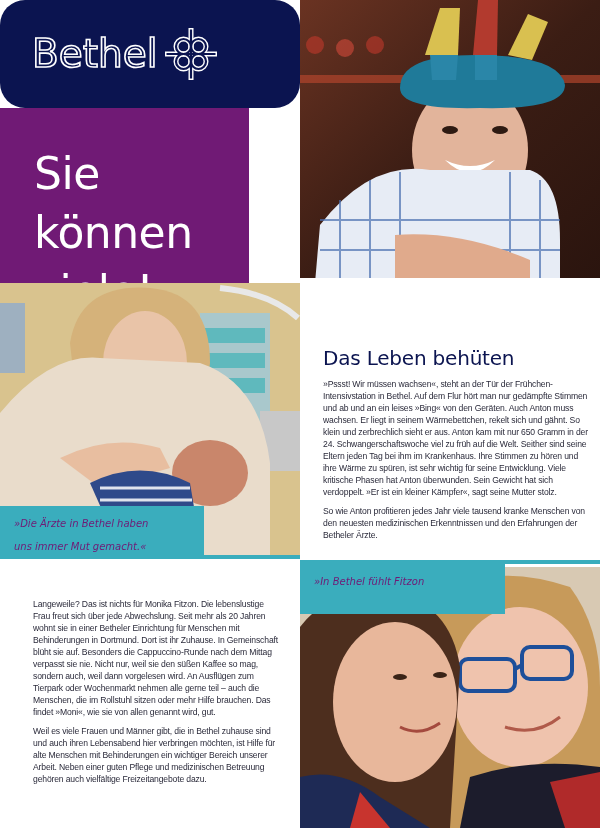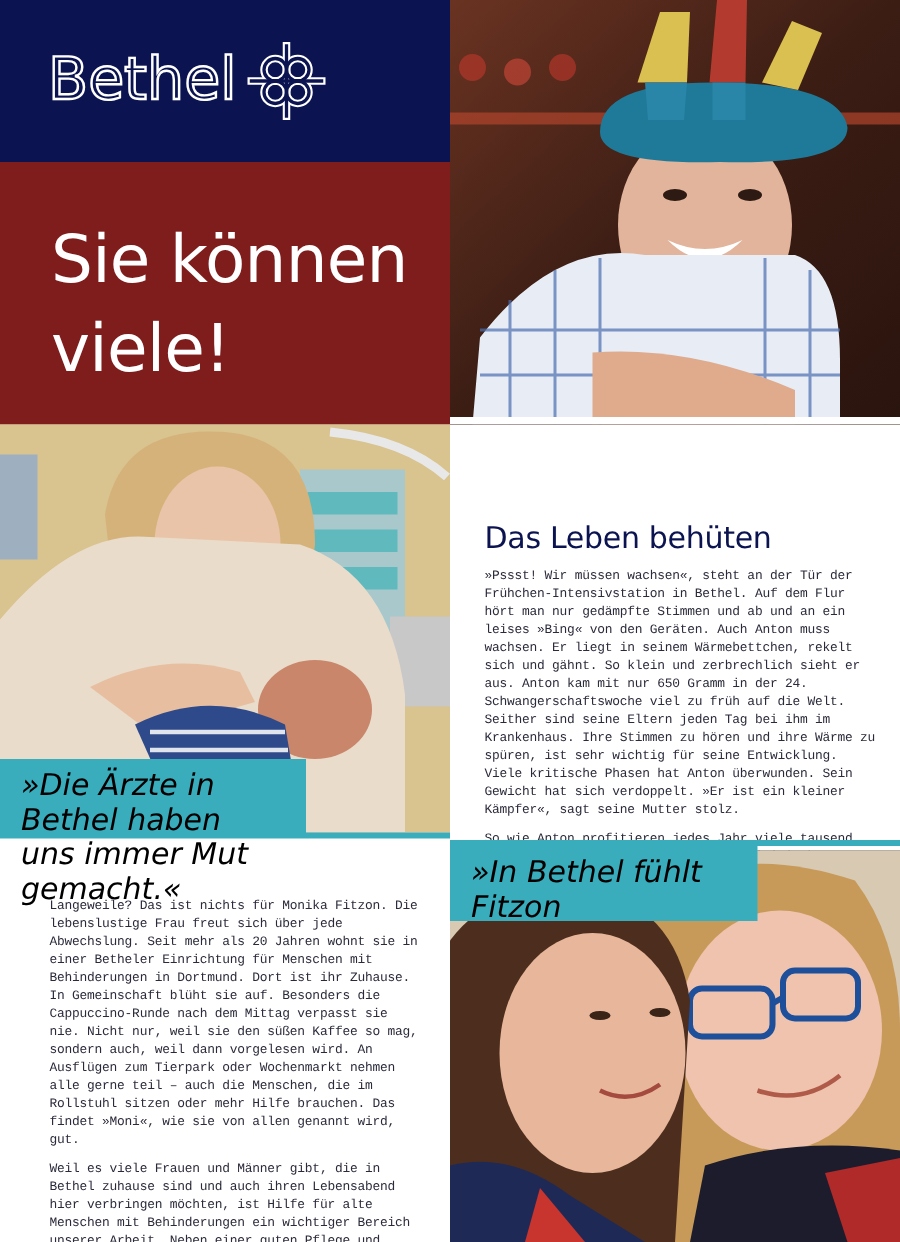--- a/index.html
+++ b/index.html
@@ -2,62 +2,62 @@
 <html><head>
 <meta charset="utf-8">
 <style>
   * { box-sizing: border-box; margin: 0; padding: 0; }
   html, body { width: 600px; height: 828px; overflow: hidden; background: #ffffff; }
   body { font-family: "DejaVu Sans", "Liberation Sans", sans-serif; position: relative; }
 
   .abs { position: absolute; }
 
   
-  .logo-block { left: 0; top: 0; width: 300px; height: 108px; background: #0b1450; }
+  .logo-block { left: 0; top: 0; width: 300px; height: 108px; background: #0b1450; border-radius: 25px; }
   .logo-text {
     position: absolute; left: 32px; top: 34px;
     font-family: "DejaVu Sans", sans-serif; font-size: 39px; font-weight: normal;
     color: transparent; -webkit-text-stroke: 1.6px #ffffff; letter-spacing: 0px; line-height: 1;
   }
   .logo-mark { position: absolute; left: 164px; top: 27px; width: 54px; height: 54px; }
 
   
-  .title-block { left: 0; top: 108px; width: 300px; height: 175px; background: #7f1d1d; padding-left: 46px; }
+  .title-block { left: 0; top: 108px; width: 249px; height: 175px; background: #701a75; padding-left: 46px; }
   .title-text {
     position: absolute; left: 34px; top: 36px;
     color: #ffffff; font-size: 44px; line-height: 59px; font-weight: normal;
     font-family: "DejaVu Sans", sans-serif; letter-spacing: -0.5px;
   }
 
   
   .photo { overflow: hidden; }
   .photo svg { display: block; }
 
   .photo-boy { left: 300px; top: 0; width: 300px; height: 283px; background: #4a2a1d; }
   .photo-mother { left: 0; top: 283px; width: 300px; height: 272px; background: #c9a878; }
   .photo-women { left: 300px; top: 567px; width: 300px; height: 261px; background: #6b5a48; }
 
   
   .quote {
-    background: #3aadbd; color: #000000; font-style: italic;
-    font-family: "DejaVu Sans", sans-serif; font-size: 20px; line-height: 23px;
+    background: #3aadbd; color: #701a75; font-style: italic;
+    font-family: "DejaVu Sans", sans-serif; font-size: 10px; line-height: 23px;
     padding: 6px 0 0 14px;
   }
   .quote-1 { left: 0; top: 506px; width: 204px; height: 52px; }
   .quote-2 { left: 300px; top: 564px; width: 205px; height: 50px; }
 
   .teal-line { background: #3aadbd; }
 
   
   .heading {
     color: #0b1450; font-family: "DejaVu Sans", sans-serif; font-weight: normal;
     font-size: 20px; line-height: 24px; letter-spacing: -0.2px; margin-top: 48px;
   }
   .para {
-    color: #2a2a3a; font-family: Liberation Mono, monospace;
+    color: #2a2a3a; font-family: Liberation Sans, sans-serif;
     font-size: 8.6px; line-height: 12px; letter-spacing: -0.15px;
   }
   .para + .para { margin-top: 7px; }
 
   .article-1 { left: 323px; top: 298px; width: 265px; }
   .article-1 .heading { margin-bottom: 8px; }
   .article-2 { left: 33px; top: 598px; width: 250px; }
   .article-2 .heading { margin-bottom: 10px; }
 </style>
 </head>

